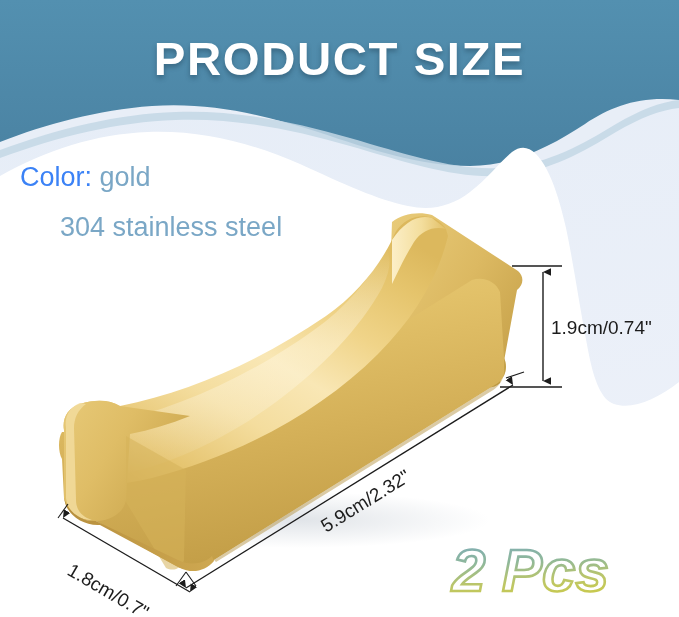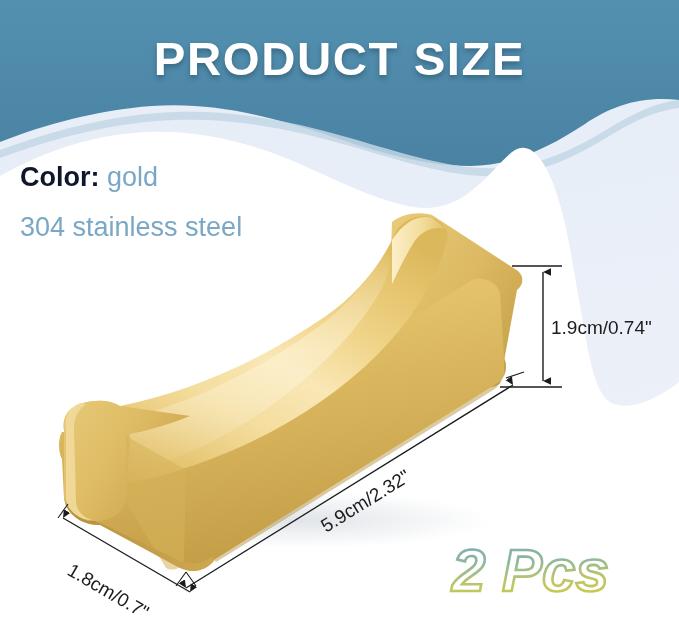--- a/index.html
+++ b/index.html
@@ -50,33 +50,34 @@
     left: 20px;
     top: 160px;
     z-index: 8;
     color: #6e9dbe;
     font-size: 27px;
     line-height: 1.32;
     white-space: nowrap;
   }
   .spec-line { margin: 0 0 4px 0; }
   .spec-key {
-    font-weight: bold;
-    color: #0f172a;
+    font-weight: normal;
+    color: #3b82f6;
   }
   .spec-val {
     font-weight: normal;
     color: #7aa7c6;
   }
   #spec-material { margin-top: 14px; }
   #spec-material-value {
     display: block;
     margin-top: 1px;
     font-weight: normal;
     color: #7aa7c6;
+    margin-left: 40px;
   }
 
   
   #product-svg {
     position: absolute;
     left: 0; top: 0;
     width: 679px; height: 617px;
     z-index: 6;
     display: block;
   }

